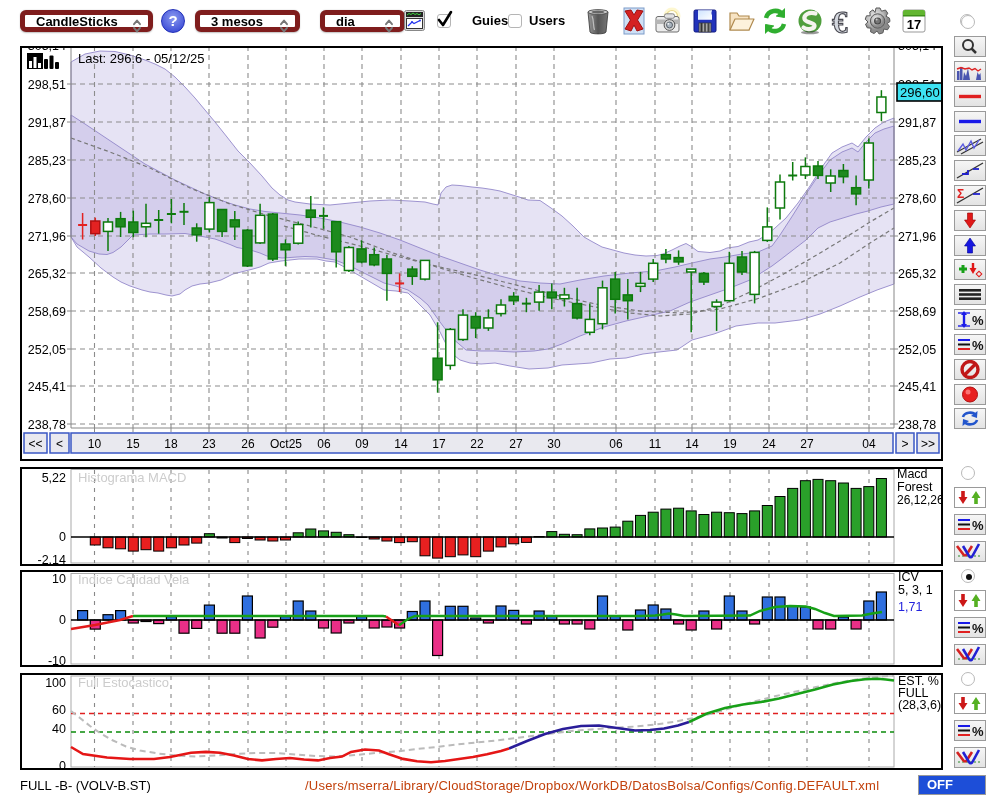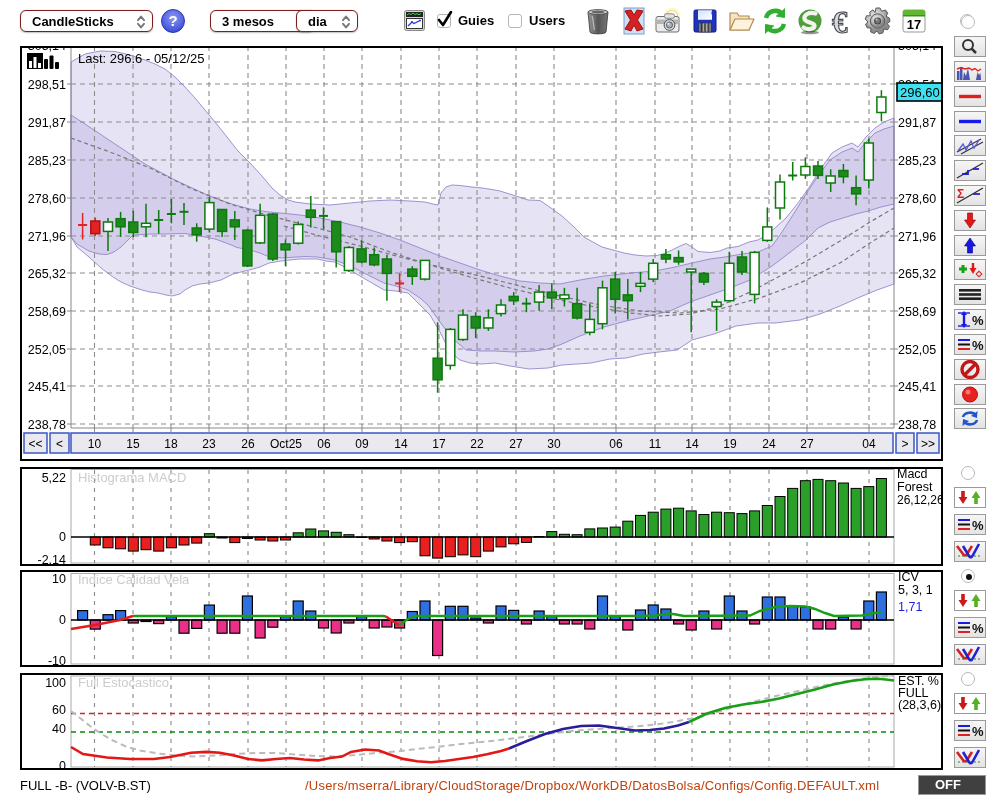--- a/index.html
+++ b/index.html
@@ -1,51 +1,51 @@
 <!DOCTYPE html>
 <html><head><meta charset="utf-8">
 <style>
 *{margin:0;padding:0;box-sizing:border-box}
 html,body{width:1000px;height:800px;background:#fff;font-family:"Liberation Sans",sans-serif;overflow:hidden;position:relative}
 .abs{position:absolute}
-.dd{position:absolute;top:10px;height:22px;background:#fff;border:1px solid #7f1d1d;border-radius:6px;box-shadow:0 0.5px 1.5px rgba(0,0,0,0.25);font-size:13px;font-weight:600;color:#000;display:flex;align-items:center;padding-left:11px}
+.dd{position:absolute;top:10px;height:22px;background:#fff;border:5px solid #7f1d1d;border-radius:6px;box-shadow:0 0.5px 1.5px rgba(0,0,0,0.25);font-size:13px;font-weight:600;color:#000;display:flex;align-items:center;padding-left:11px}
 .chev{position:absolute;right:6px;top:3px;width:10px;height:16px}
 .cb{position:absolute;width:14px;height:14px;border:1.5px solid #b5b5b5;border-radius:3px;background:#fff}
 .cblab{position:absolute;font-size:13px;font-weight:600;color:#000}
 .sbtn{position:absolute;left:954px;width:32px;height:21px;background:linear-gradient(#f6f6f6,#e3e3e3);border:1px solid #9a9a9a;display:flex;align-items:center;justify-content:center}
 .radio{position:absolute;width:14px;height:14px;border:1.5px solid #b9b9b9;border-radius:50%;background:#fff}
 </style></head>
 <body>
 <div class="dd" style="left:20px;width:133px">CandleSticks<svg class="chev" viewBox="0 0 10 16">
       <path d="M2 6.2 L5 2.6 L8 6.2" fill="none" stroke="#777" stroke-width="1.9" stroke-linecap="round" stroke-linejoin="round"></path>
       <path d="M2 9.8 L5 13.4 L8 9.8" fill="none" stroke="#777" stroke-width="1.9" stroke-linecap="round" stroke-linejoin="round"></path>
     </svg></div>
 <div class="abs" style="left:161px;top:9px;width:24px;height:24px;border-radius:50%;background:radial-gradient(circle at 50% 35%,#8a9af0,#2b3bd0);border:1.5px solid #2230b8;color:#fff;font-weight:bold;font-size:15px;text-align:center;line-height:22px">?</div>
-<div class="dd" style="left:210px;width:105px">3 mesos<svg class="chev" viewBox="0 0 10 16">
+<div class="dd" style="left:195px;width:105px">3 mesos<svg class="chev" viewBox="0 0 10 16">
       <path d="M2 6.2 L5 2.6 L8 6.2" fill="none" stroke="#777" stroke-width="1.9" stroke-linecap="round" stroke-linejoin="round"></path>
       <path d="M2 9.8 L5 13.4 L8 9.8" fill="none" stroke="#777" stroke-width="1.9" stroke-linecap="round" stroke-linejoin="round"></path>
     </svg></div>
-<div class="dd" style="left:296px;width:62px">dia<svg class="chev" viewBox="0 0 10 16">
+<div class="dd" style="left:320px;width:85px">dia<svg class="chev" viewBox="0 0 10 16">
       <path d="M2 6.2 L5 2.6 L8 6.2" fill="none" stroke="#777" stroke-width="1.9" stroke-linecap="round" stroke-linejoin="round"></path>
       <path d="M2 9.8 L5 13.4 L8 9.8" fill="none" stroke="#777" stroke-width="1.9" stroke-linecap="round" stroke-linejoin="round"></path>
     </svg></div>
 <svg class="abs" style="left:404px;top:10px" width="21" height="21" viewBox="0 0 21 21">
 <rect x="0.5" y="0.5" width="20" height="20" rx="2" fill="#d8d8d8" stroke="#888"></rect>
 <rect x="2" y="2" width="17" height="5" fill="#222"></rect>
 <path d="M3 5 L5 3.5 L7 4.5 L9 3 L11 4.5 L13 3.5 L15 4.8 L17 3.5" stroke="#3dd23d" stroke-width="1" fill="none"></path>
 <rect x="2.5" y="8.5" width="16" height="10" fill="#fff" stroke="#333"></rect>
 <path d="M4 16 L8 12 L10 13.5 L16 10.5" stroke="#2233ee" stroke-width="1.3" fill="none"></path>
 <circle cx="8" cy="12" r="0.9" fill="#2233ee"></circle>
     <circle cx="16" cy="10.5" r="0.9" fill="#2233ee"></circle>
 </svg>
 <div class="cb" style="left:437px;top:14px"></div>
 <svg class="abs" style="left:436px;top:9px" width="18" height="20" viewBox="0 0 18 20">
     <path d="M3 11 L7 16 L15 3" fill="none" stroke="#000" stroke-width="2.6" stroke-linecap="round" stroke-linejoin="round"></path>
   </svg>
-<div class="cblab" style="left:458px;top:13px">Guies</div>
+<div class="cblab" style="left:472px;top:13px">Guies</div>
 <div class="cb" style="left:508px;top:14px"></div>
 <div class="cblab" style="left:529px;top:13px">Users</div>
 <svg class="abs" style="left:584px;top:7px" width="28" height="28" viewBox="0 0 28 28">
     <defs>
       <linearGradient id="tg" x1="0" y1="0" x2="1" y2="0">
         <stop offset="0" stop-color="#9a9a9a"></stop>
         <stop offset="0.5" stop-color="#555"></stop>
         <stop offset="1" stop-color="#777"></stop>
       </linearGradient>
     </defs>
@@ -830,12 +830,12 @@
   </div>
 <div class="sbtn" style="top:747px">
     <svg width="30" height="19" viewBox="0 0 30 19">
       <line x1="3" y1="14" x2="27" y2="14" stroke="#2a8a2a" stroke-width="1" stroke-dasharray="2,2"></line>
       <path d="M2 4 L8 12 Q10 15 12 12 L17 4" fill="none" stroke="#d42222" stroke-width="2.6"></path>
       <path d="M8 4 L14 14 Q16 17 18 13 L24 2" fill="none" stroke="#2222d4" stroke-width="2.6"></path>
     </svg>
   </div>
 <div class="abs" style="left:20px;top:778px;font-size:13px;color:#000">FULL -B- (VOLV-B.ST)</div>
 <div class="abs" style="left:305px;top:778px;font-size:13px;letter-spacing:0.22px;color:#c2410c">/Users/mserra/Library/CloudStorage/Dropbox/WorkDB/DatosBolsa/Configs/Config.DEFAULT.xml</div>
-<div class="abs" style="left:918px;top:775px;width:68px;height:20px;background:#404040;border:1.5px solid #999;color:#fff;font-size:13px;font-weight:bold;padding-left:16px;line-height:17px">OFF</div>
+<div class="abs" style="left:918px;top:775px;width:68px;height:20px;background:#1d4ed8;border:1.5px solid #999;color:#fff;font-size:13px;font-weight:bold;padding-left:8px;line-height:17px">OFF</div>
 </body></html>

